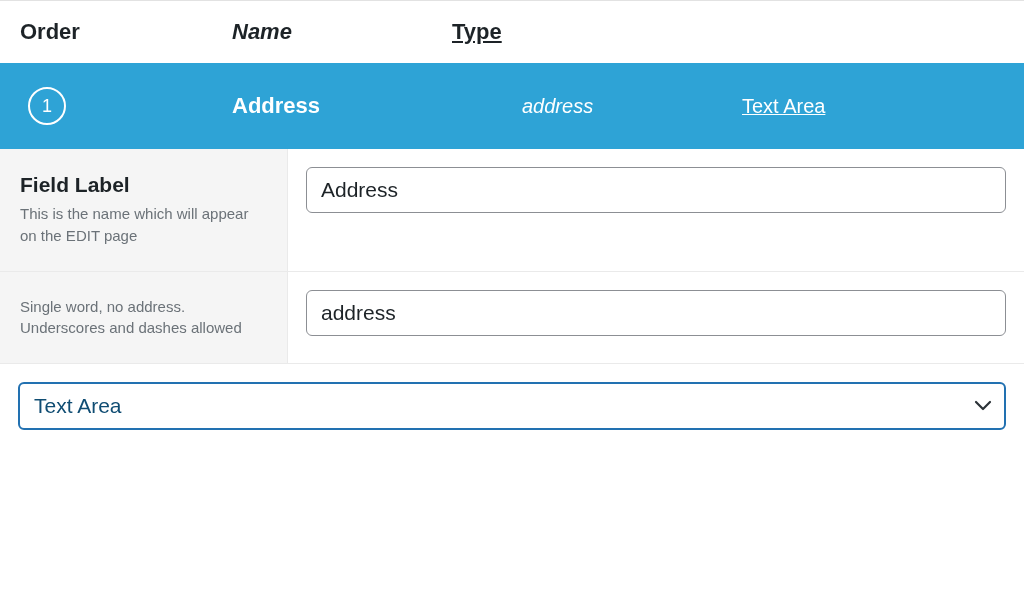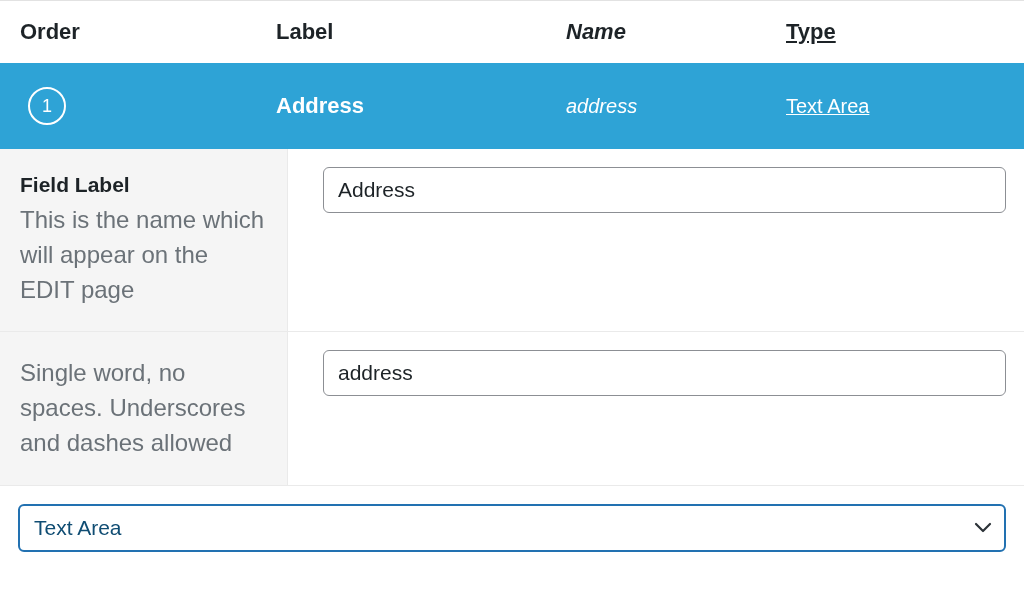--- a/index.html
+++ b/index.html
@@ -16,21 +16,21 @@
     }
     .container {
       width: 100%;
       border-top: 1px solid #e2e2e2;
     }
     .header-row {
       display: flex;
       padding: 18px 0;
       background: #fff;
     }
-    .col-order { width: 276px; padding-left: 20px; }
+    .col-order { width: 232px; padding-left: 20px; }
     .col-label { width: 290px; }
     .col-name  { width: 220px; font-style: italic; }
     .col-type  { flex: 1; text-decoration: underline; }
     .header-cell {
       font-size: 22px;
       font-weight: 700;
       color: #1d2327;
     }
     .data-row {
       display: flex;
@@ -65,36 +65,35 @@
       font-size: 20px;
       font-weight: 400;
       color: #fff;
     }
     .form-section {
       background: #fff;
     }
     .form-row {
       display: flex;
       border-bottom: 1px solid #eaeaea;
-      gap: 17px;
     }
     .form-label-col {
       width: 288px;
       padding: 24px 20px;
       background: #f5f5f5;
       border-right: 1px solid #eaeaea;
     }
     .form-label-title {
       font-size: 21px;
       font-weight: 700;
       color: #1d2327;
       margin-bottom: 6px;
     }
     .form-label-desc {
-      font-size: 24px;
+      font-size: 15px;
       color: #6b7278;
       line-height: 1.45;
     }
     .form-input-col {
       flex: 1;
       padding: 18px 18px;
       background: #fff;
     }
     .text-input {
       width: 100%;
@@ -134,21 +133,20 @@
       display: block;
     }
   </style>
 </head>
 <body>
 
 <div class="container" data-name="field-table">
 
   <div class="header-row" data-name="table-header-row">
     <div class="col-order header-cell" data-name="header-order">Order</div>
-    <div class="col-label header-cell" data-name="header-label">Label</div>
     <div class="col-name header-cell" data-name="header-name">Name</div>
     <div class="col-type header-cell" data-name="header-type">Type</div>
   </div>
 
   <div class="data-row" data-name="field-row">
     <div class="col-order" data-name="row-order-cell">
       <span class="order-circle" data-name="order-badge">
         <span data-name="order-number">1</span>
       </span>
     </div>
@@ -170,21 +168,21 @@
         <div class="form-label-title" data-name="field-label-title">Field Label</div>
         <div class="form-label-desc" data-name="field-label-desc">This is the name which will appear on the EDIT page</div>
       </div>
       <div class="form-input-col" data-name="field-label-inputcol">
         <input type="text" class="text-input" data-name="field-label-input" value="Address" style="">
       </div>
     </div>
 
     <div class="form-row" data-name="field-name-row">
       <div class="form-label-col" data-name="field-name-labelcol">
-        <div class="form-label-desc" data-name="field-name-desc">Single word, no spaces. Underscores and dashes allowed</div>
+        <div class="form-label-desc" data-name="field-name-desc">Single word, no address. Underscores and dashes allowed</div>
       </div>
       <div class="form-input-col" data-name="field-name-inputcol">
         <input type="text" class="text-input" data-name="field-name-input" value="address" style="">
       </div>
     </div>
 
     <div class="form-row" data-name="field-type-row" style="border-bottom:none;">
       <div class="form-input-col" data-name="field-type-inputcol">
         <div class="select-wrap" data-name="field-type-select-wrap">
           <div class="select-input" data-name="field-type-select">Text Area</div>

